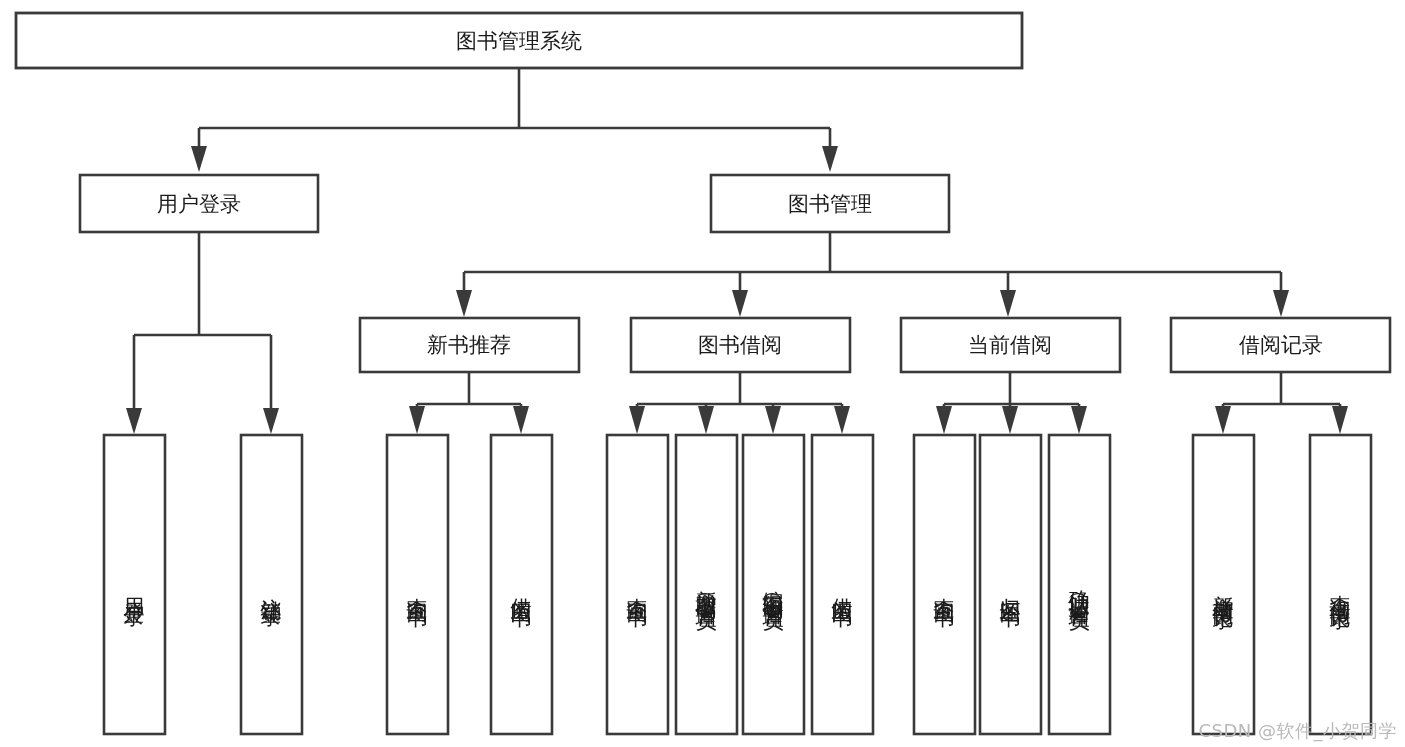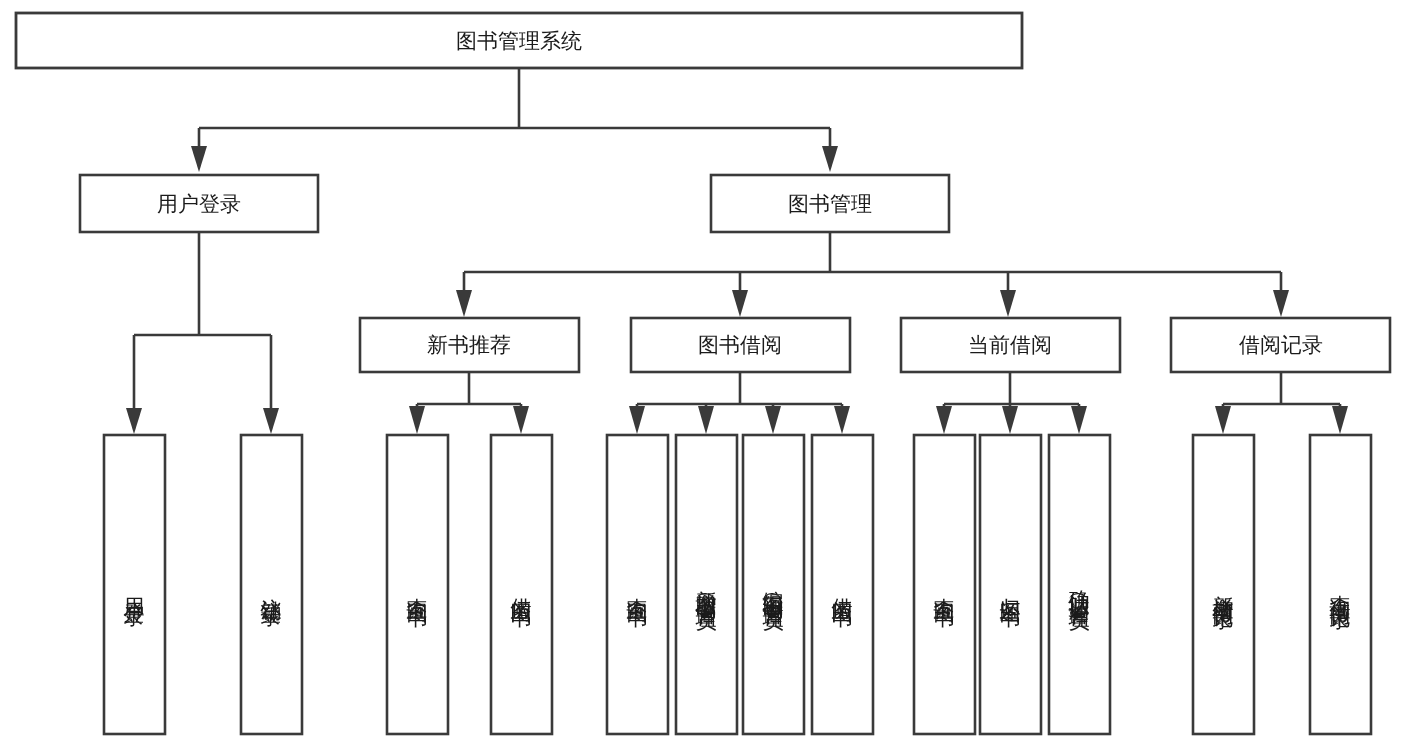--- a/index.html
+++ b/index.html
@@ -230,13 +230,14 @@
       <rect class="node-box" x="1193" y="435" width="61" height="299"></rect>
       <text class="node-label vertical-label" x="1223" y="587">新增借阅记录</text>
     </g>
     <g>
       <rect class="node-box" x="1310" y="435" width="61" height="299"></rect>
       <text class="node-label vertical-label" x="1340" y="587">查询借阅记录</text>
     </g>
 
   </svg>
 
+  <div class="watermark-text">CSDN @软件_小贺同学</div>
 </div>
 
 </body></html>

